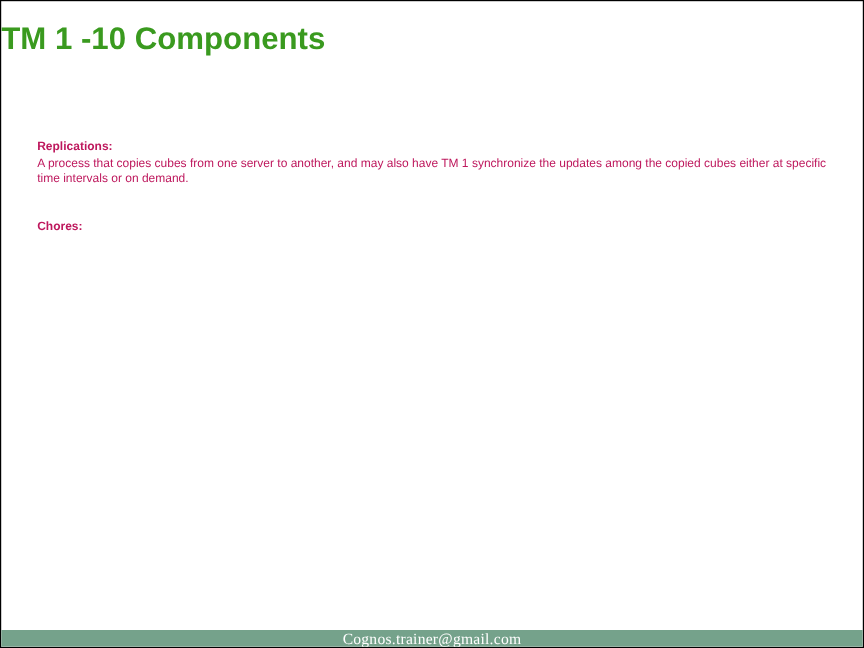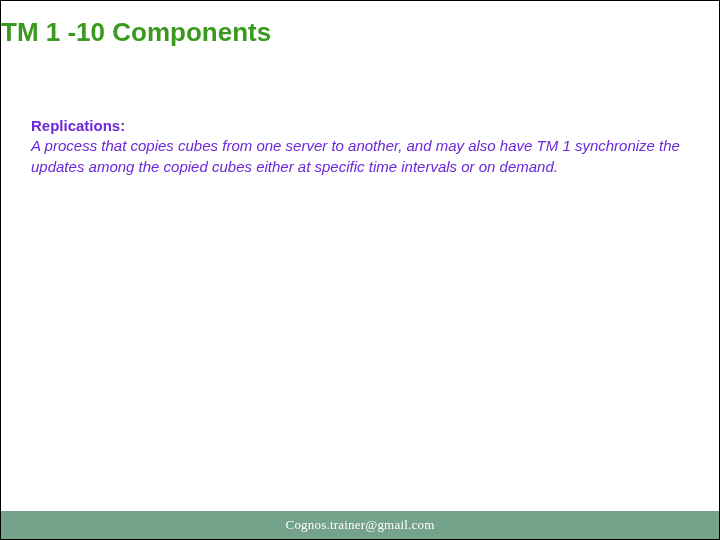--- a/index.html
+++ b/index.html
@@ -19,43 +19,42 @@
   .title {
     font-family: Verdana, Geneva, sans-serif;
     font-weight: 700;
     font-size: 26px;
     color: #3a9a1f;
     padding-top: 16px;
     padding-bottom: 8px;
   }
   .content {
     padding: 60px 30px 0 30px;
-    font-size: 15px;
+    font-size: 10px;
     line-height: 1.35;
-    color: #6d28d9;
+    color: #be185d;
   }
   .section { margin-bottom: 26px; }
   .section-heading {
     font-weight: 700;
     display: block;
   }
   .section-body {
     display: block;
-    font-style: italic;
   }
   .footer {
     position: absolute;
     left: 0;
     bottom: 0;
     width: 100%;
-    height: 28px;
+    height: 14px;
     background: #75a28b;
     color: #ffffff;
     display: flex;
-    justify-content: center;
+    justify-content: space-between;
     align-items: center;
     padding: 0 16px;
     font-size: 13px;
     flex-direction: column;
   }
   .footer .email {
     font-family: "Times New Roman", Times, serif;
     letter-spacing: 0.2px;
   }
   .footer .phone {
@@ -73,20 +72,21 @@
 
   <div class="content">
 
     <div class="section">
       <span class="section-heading">Replications:</span>
       <span class="section-body">A process that copies cubes from one server to another, and may also have TM 1 synchronize the updates among the copied cubes either at specific time intervals or on demand.</span>
     </div>
 
 
     <div class="section">
+      <span class="section-heading">Chores:</span>
     </div>
 
   </div>
 
   <div class="footer">
     <span class="email">Cognos.trainer@gmail.com</span>
   </div>
 
 </div>
 

